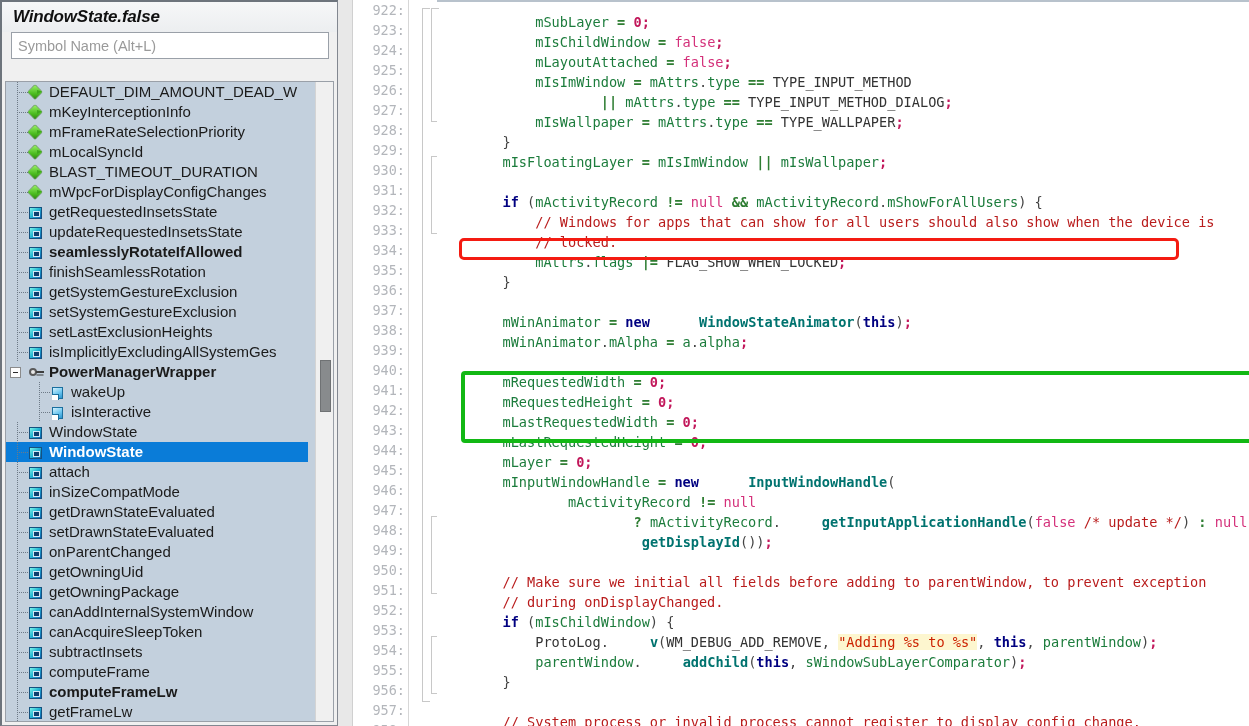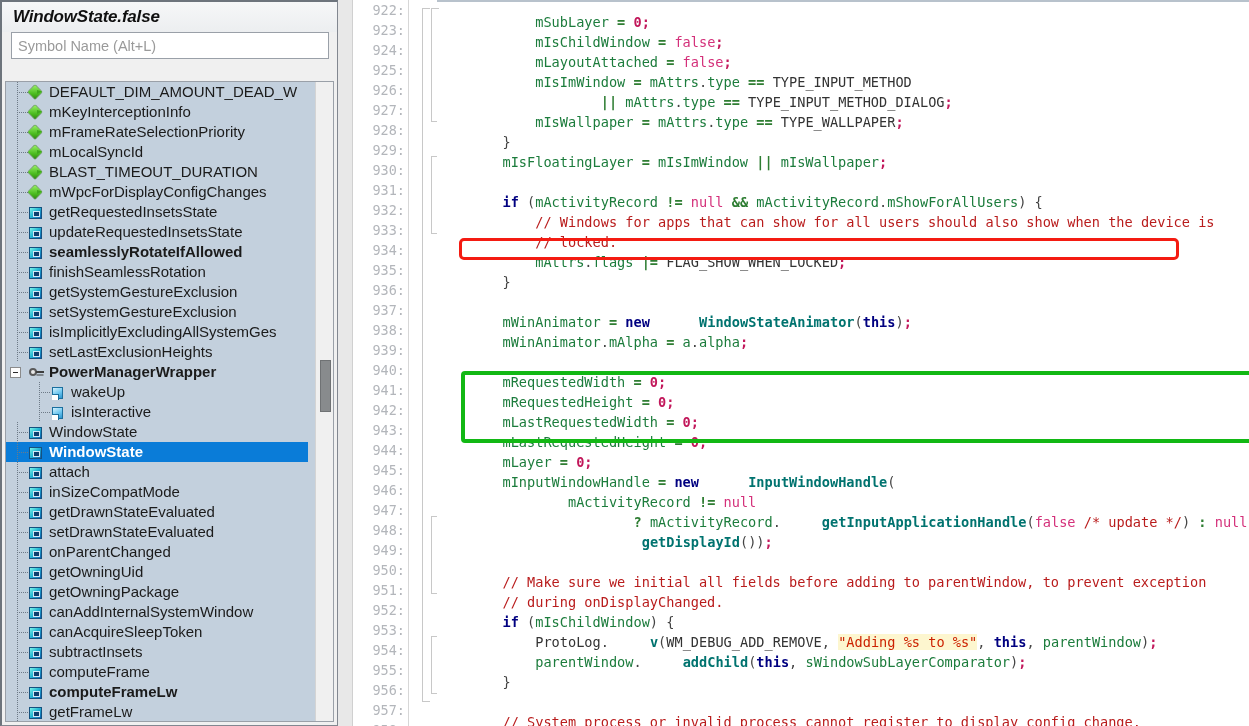--- a/index.html
+++ b/index.html
@@ -423,26 +423,26 @@
             <span class="tlabel">getSystemGestureExclusion</span>
           </div>
           <div class="tree-row">
             <span class="guide"></span>
             <span class="ticon icon-method"></span>
             <span class="tlabel">setSystemGestureExclusion</span>
           </div>
           <div class="tree-row">
             <span class="guide"></span>
             <span class="ticon icon-method"></span>
+            <span class="tlabel">setLastExclusionHeights</span>
+          </div>
+          <div class="tree-row">
+            <span class="guide"></span>
+            <span class="ticon icon-method"></span>
             <span class="tlabel">isImplicitlyExcludingAllSystemGes</span>
-          </div>
-          <div class="tree-row">
-            <span class="guide"></span>
-            <span class="ticon icon-method"></span>
-            <span class="tlabel">setLastExclusionHeights</span>
           </div>
           <div class="tree-row noguide">
             <span class="expander"></span>
             <span class="guide"></span>
             <span class="ticon icon-key"></span>
             <span class="tlabel bold">PowerManagerWrapper</span>
           </div>
           <div class="tree-row indent2">
             <span class="guide"></span>
             <span class="ticon icon-doc"></span>

